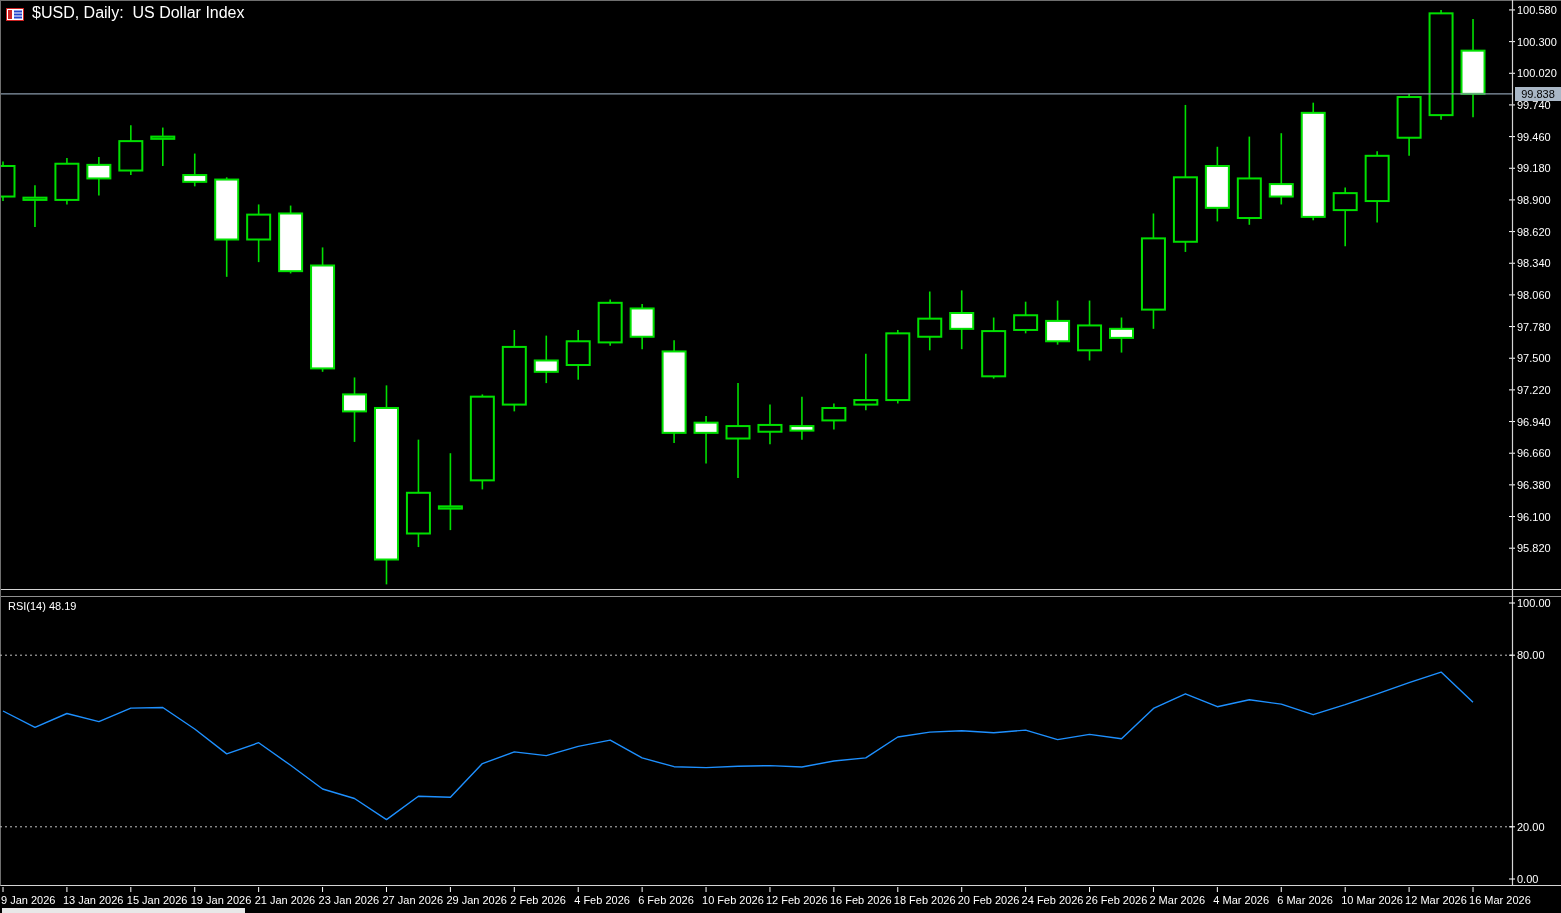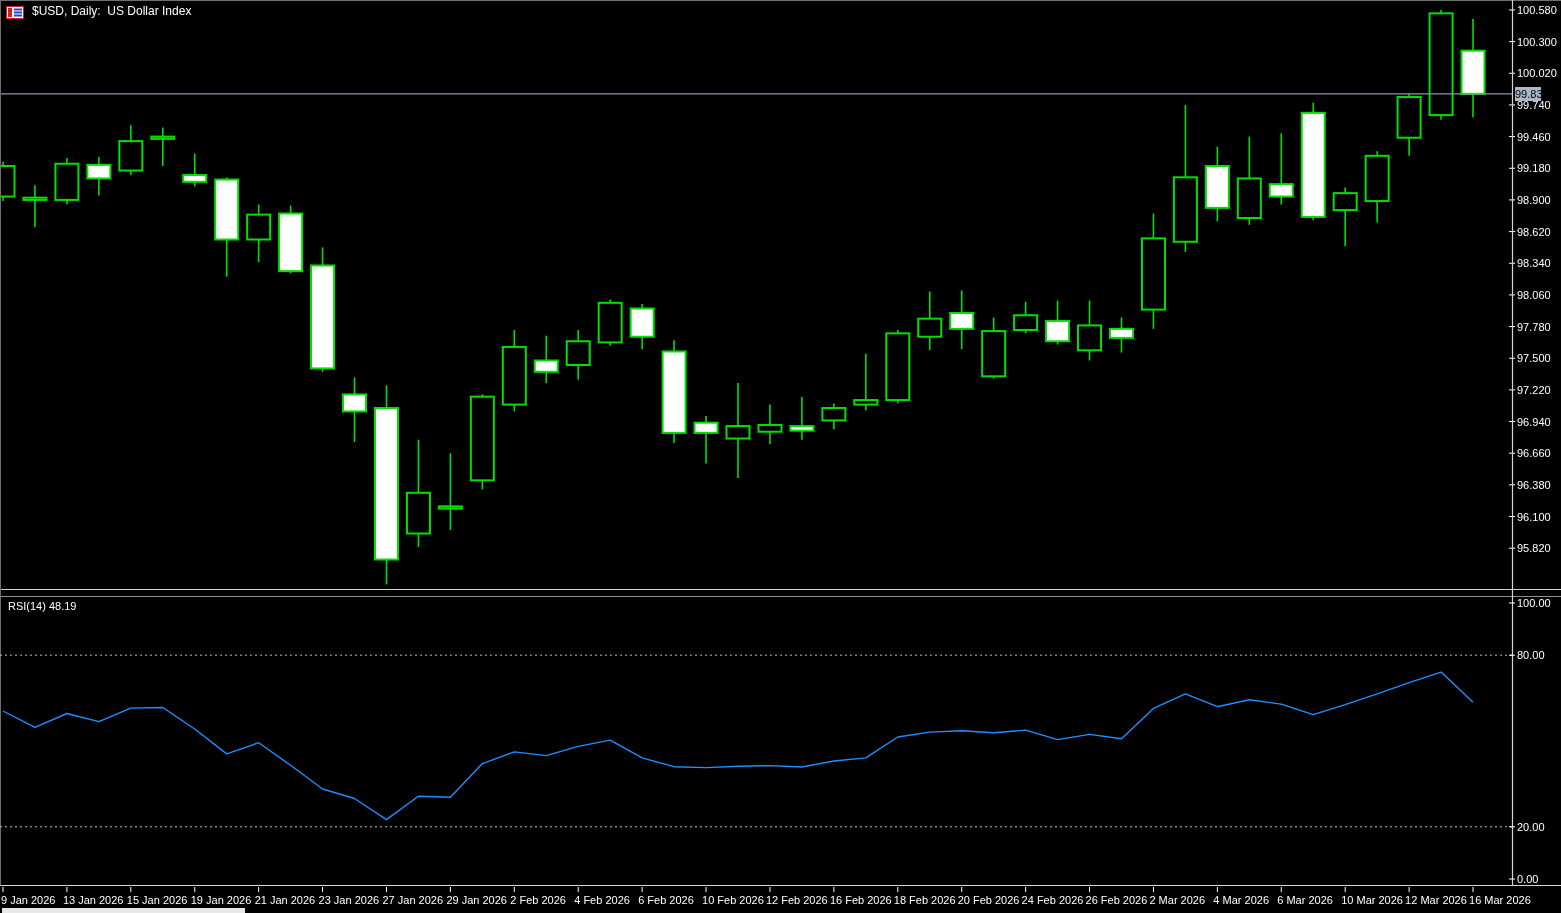--- a/index.html
+++ b/index.html
@@ -1,22 +1,22 @@
 <!DOCTYPE html>
 <html><head>
 <meta charset="utf-8">
 <style>
   html,body{margin:0;padding:0;background:#000;}
   #app{position:relative;width:1561px;height:913px;background:#000;overflow:hidden;
        font-family:"Liberation Sans", sans-serif;}
   #chart-svg{position:absolute;left:0;top:0;}
   .title-bar{position:absolute;left:6px;top:4px;display:flex;align-items:center;gap:8px;}
-  .title-text{color:#fff;font-size:12px;white-space:pre;}
+  .title-text{color:#fff;font-size:16px;white-space:pre;}
   .rsi-label{position:absolute;left:8px;top:600px;color:#fff;font-size:11px;}
-  .price-badge{position:absolute;left:1515px;top:87px;width:26px;height:14px;
+  .price-badge{position:absolute;left:1515px;top:87px;width:46px;height:14px;
                color:#000;font-size:11px;line-height:14px;text-align:center;}
   .scrollbar-thumb{position:absolute;left:2px;top:908px;width:243px;height:5px;background:#e8e8e8;}
   .chart-icon{display:inline-block;width:18px;height:13px;}
 </style>
 </head>
 <body>
 
 <div id="app">
   <svg id="chart-svg" width="1561" height="913">
       <rect x="0" y="0" width="1561" height="913" fill="#000000"></rect>

